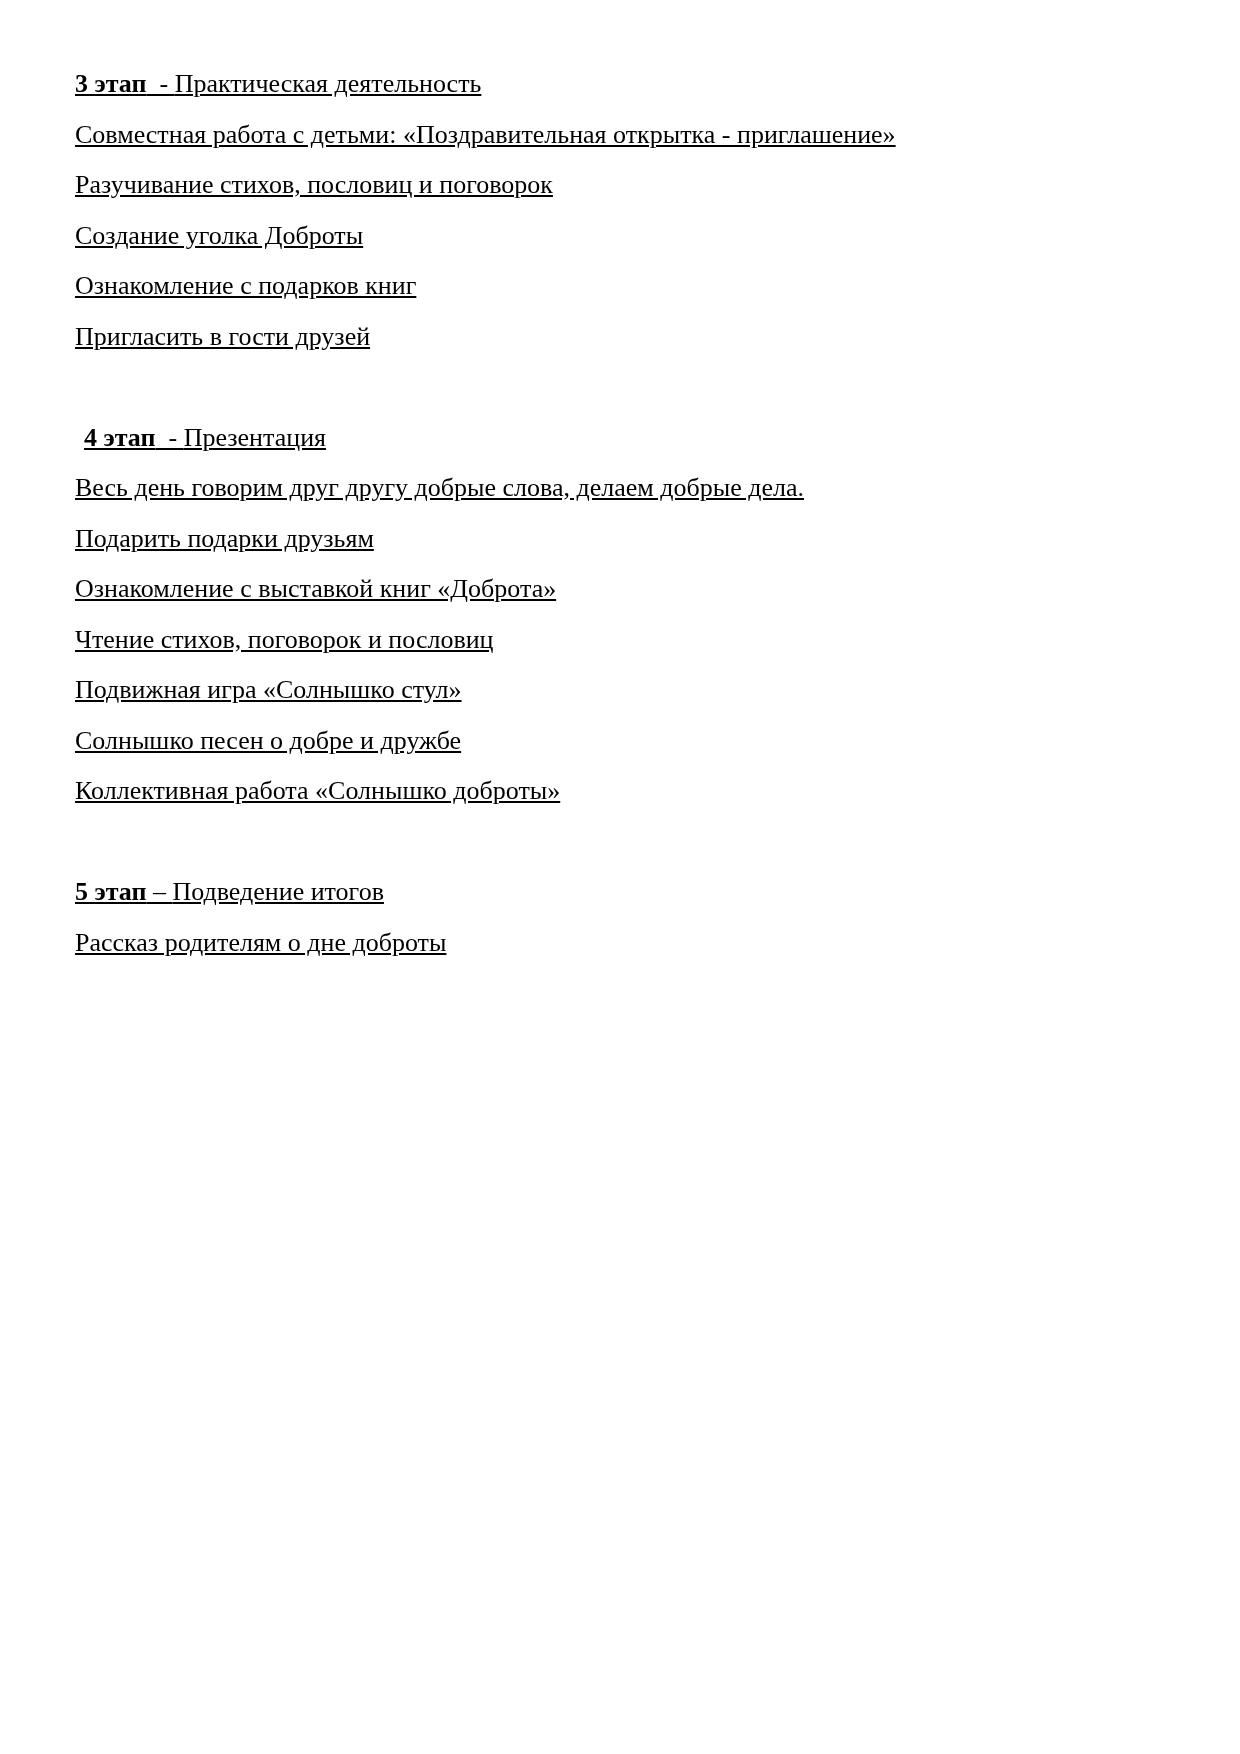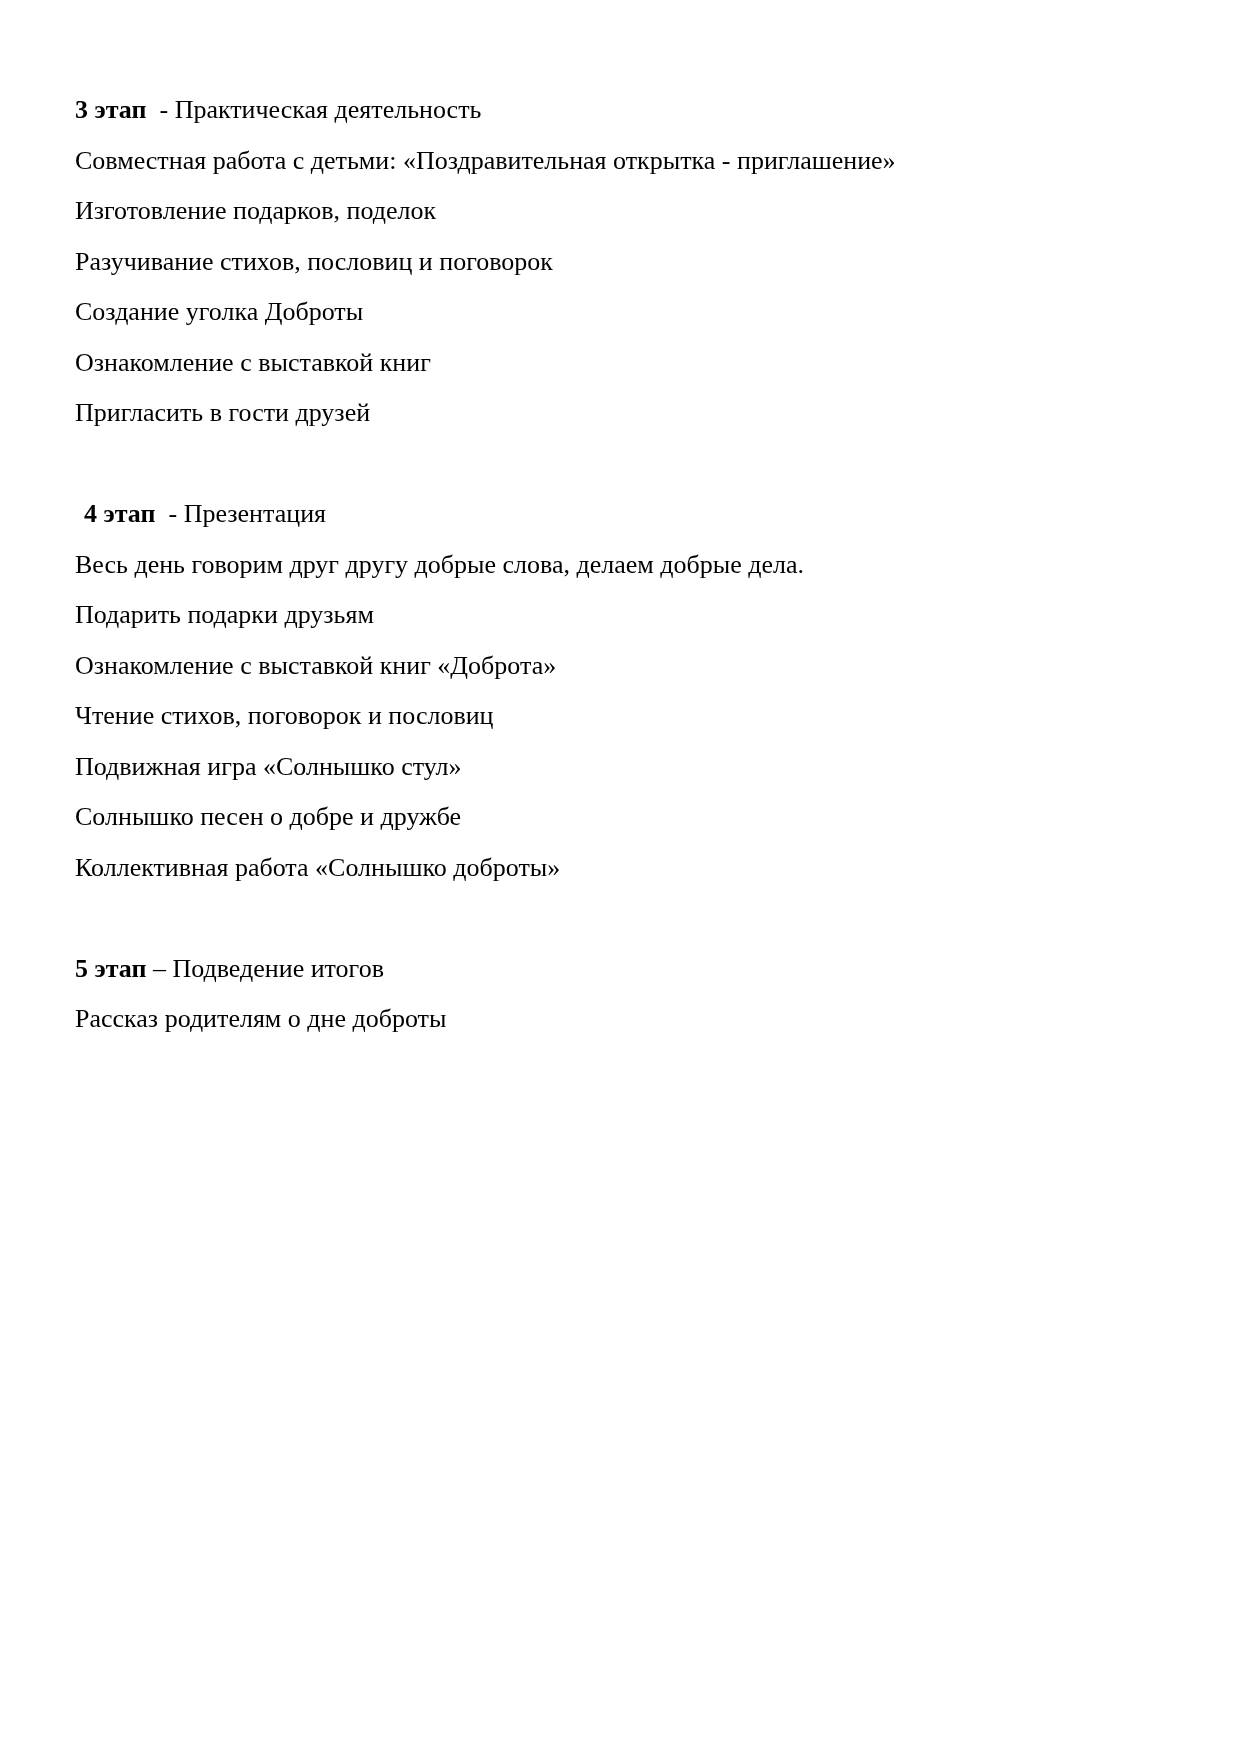--- a/index.html
+++ b/index.html
@@ -11,22 +11,23 @@
       width: 1240px;
       height: 1754px;
       position: relative;
       overflow: hidden;
       font-family: "Liberation Serif", "DejaVu Serif", serif;
       color: #000000;
     }
     .page {
       position: absolute;
       left: 75px;
-      top: 85px;
+      top: 59px;
       right: 60px;
+      text-decoration: underline;
     }
     .line {
       font-size: 26px;
       line-height: 50.5px;
       height: 50.5px;
       white-space: nowrap;
     }
     .blank {
       height: 50.5px;
     }
@@ -38,24 +39,23 @@
     }
   </style>
 </head>
 <body>
 
 <div class="page">
 
   <section>
     <div class="line stage-head"><span class="num">3 этап</span><span style="white-space:pre">  - </span><span>Практическая деятельность</span></div>
     <div class="line">Совместная работа с детьми: «Поздравительная открытка - приглашение»</div>
-    <div class="line">Изготовление подарков, поделок</div>
     <div class="line">Разучивание стихов, пословиц и поговорок</div>
     <div class="line">Создание уголка Доброты</div>
-    <div class="line">Ознакомление с выставкой книг</div>
+    <div class="line">Ознакомление с подарков книг</div>
     <div class="line">Пригласить в гости друзей</div>
   </section>
 
   <div class="blank"></div>
 
   <section>
     <div class="line stage-head indent"><span class="num">4 этап</span><span style="white-space:pre">  - </span><span>Презентация</span></div>
     <div class="line">Весь день говорим друг другу добрые слова, делаем добрые дела.</div>
     <div class="line">Подарить подарки друзьям</div>
     <div class="line">Ознакомление с выставкой книг «Доброта»</div>

